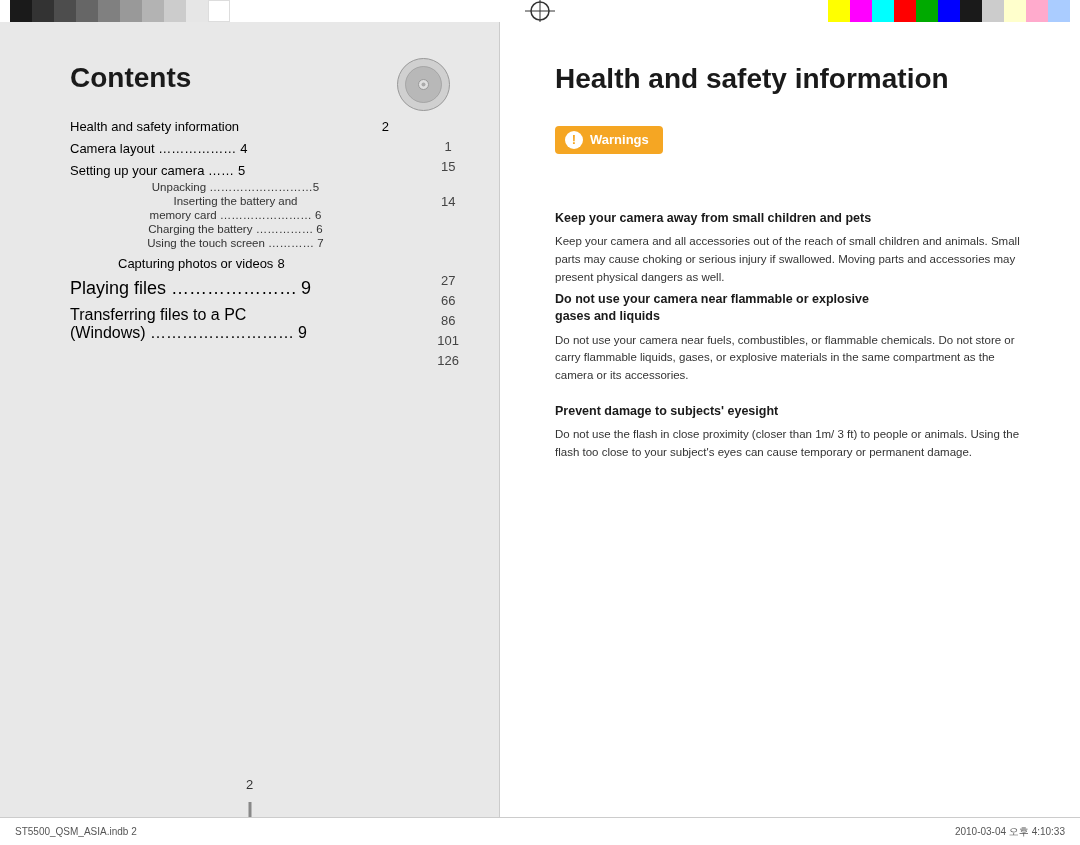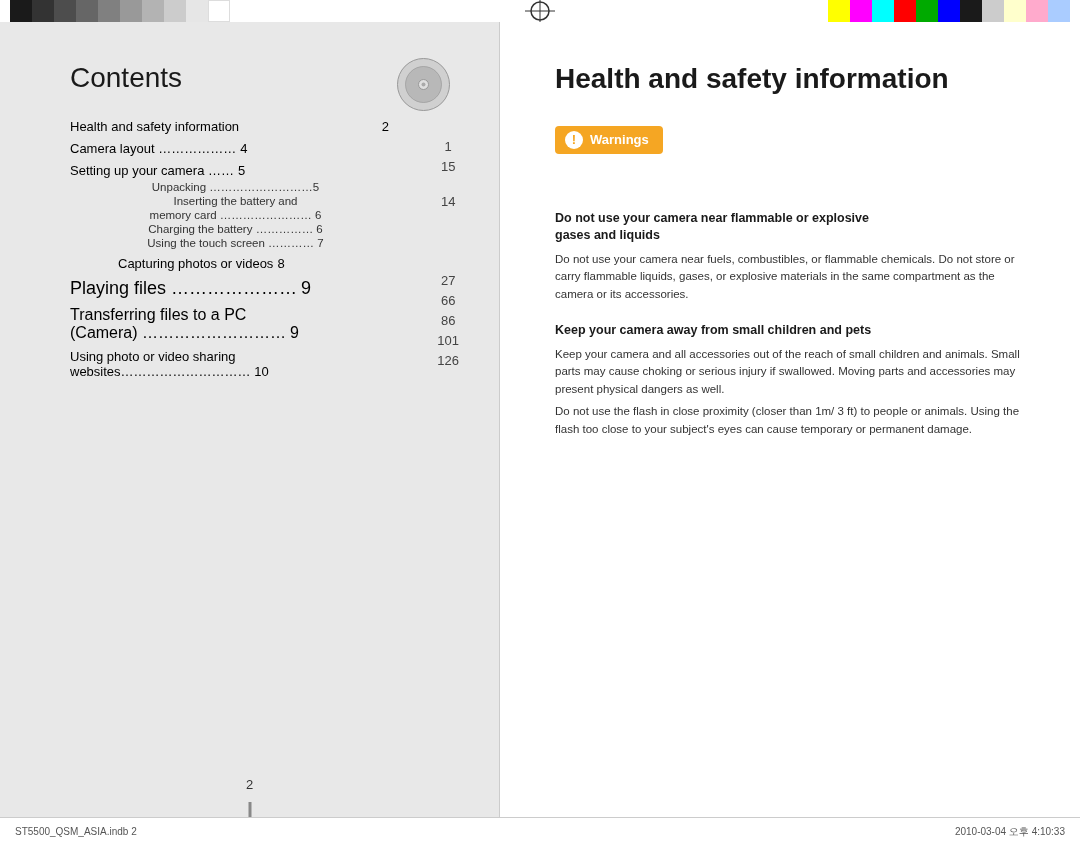--- a/index.html
+++ b/index.html
@@ -76,21 +76,21 @@
       left: 500px;
       right: 0;
       bottom: 28px;
       background: #ffffff;
       padding: 40px 55px 40px 55px;
     }
 
     
     .contents-title {
       font-size: 28px;
-      font-weight: normal;
+      font-weight: bold;
       color: #1a1a1a;
       margin-bottom: 25px;
     }
 
     
     .page-number-left {
       position: absolute;
       bottom: 25px;
       left: 50%;
       transform: translateX(-50%);
@@ -320,33 +320,25 @@
     <div class="toc-item-line" style="font-size:18px;margin-bottom:7px;">
       <span>Playing files  …………………</span>
       <span style="margin-left:4px;">9</span>
     </div>
 
     <div style="font-size:16px;margin-bottom:7px;">
       <div class="toc-item-line">
         <span>Transferring files to a PC</span>
       </div>
       <div class="toc-item-line">
-        <span>(Camera)  ………………………</span>
+        <span>(Windows)  ………………………</span>
         <span style="margin-left:4px;">9</span>
       </div>
     </div>
 
-    <div style="font-size:13px;margin-bottom:7px;">
-      <div class="toc-item-line">
-        <span>Using photo or video sharing</span>
-      </div>
-      <div class="toc-item-line">
-        <span>websites………………………… 10</span>
-      </div>
-    </div>
 
   </div>
 
   <div style="position:absolute;top:118px;right:40px;text-align:center;font-size:13px;color:#444;line-height:1;">
     <div style="margin-bottom:7px;">1</div>
     <div style="margin-bottom:22px;">15</div>
     <div style="margin-bottom:66px;">14</div>
     <div style="margin-bottom:7px;">27</div>
     <div style="margin-bottom:7px;">66</div>
     <div style="margin-bottom:7px;">86</div>
@@ -362,30 +354,31 @@
   <h1 class="right-title">Health and safety information</h1>
 
   <div style="margin-bottom:28px;">
     <div class="warning-badge">
       <div class="warning-icon">!</div>
       <span>Warnings</span>
     </div>
   </div>
 
   <div>
+    <div class="section-title-bold">Keep your camera away from small children and pets</div>
+    <div class="section-body">Keep your camera and all accessories out of the reach of small children and animals. Small parts may cause choking or serious injury if swallowed. Moving parts and accessories may present physical dangers as well.</div>
+  </div>
+
+  <div>
     <div class="section-title-bold" style="margin-top:0;">Do not use your camera near flammable or explosive<br>gases and liquids</div>
     <div class="section-body">Do not use your camera near fuels, combustibles, or flammable chemicals. Do not store or carry flammable liquids, gases, or explosive materials in the same compartment as the camera or its accessories.</div>
   </div>
 
   <div>
-    <div class="section-title-bold">Keep your camera away from small children and pets</div>
-    <div class="section-body">Keep your camera and all accessories out of the reach of small children and animals. Small parts may cause choking or serious injury if swallowed. Moving parts and accessories may present physical dangers as well.</div>
-  </div>
-
-  <div>
+    <div class="section-title-bold">Prevent damage to subjects' eyesight</div>
     <div class="section-body">Do not use the flash in close proximity (closer than 1m/ 3 ft) to people or animals. Using the flash too close to your subject's eyes can cause temporary or permanent damage.</div>
   </div>
 </div>
 
 <div class="bottom-bar">
   <span>ST5500_QSM_ASIA.indb   2</span>
   <span>2010-03-04   오후 4:10:33</span>
 </div>
 
 </body></html>

